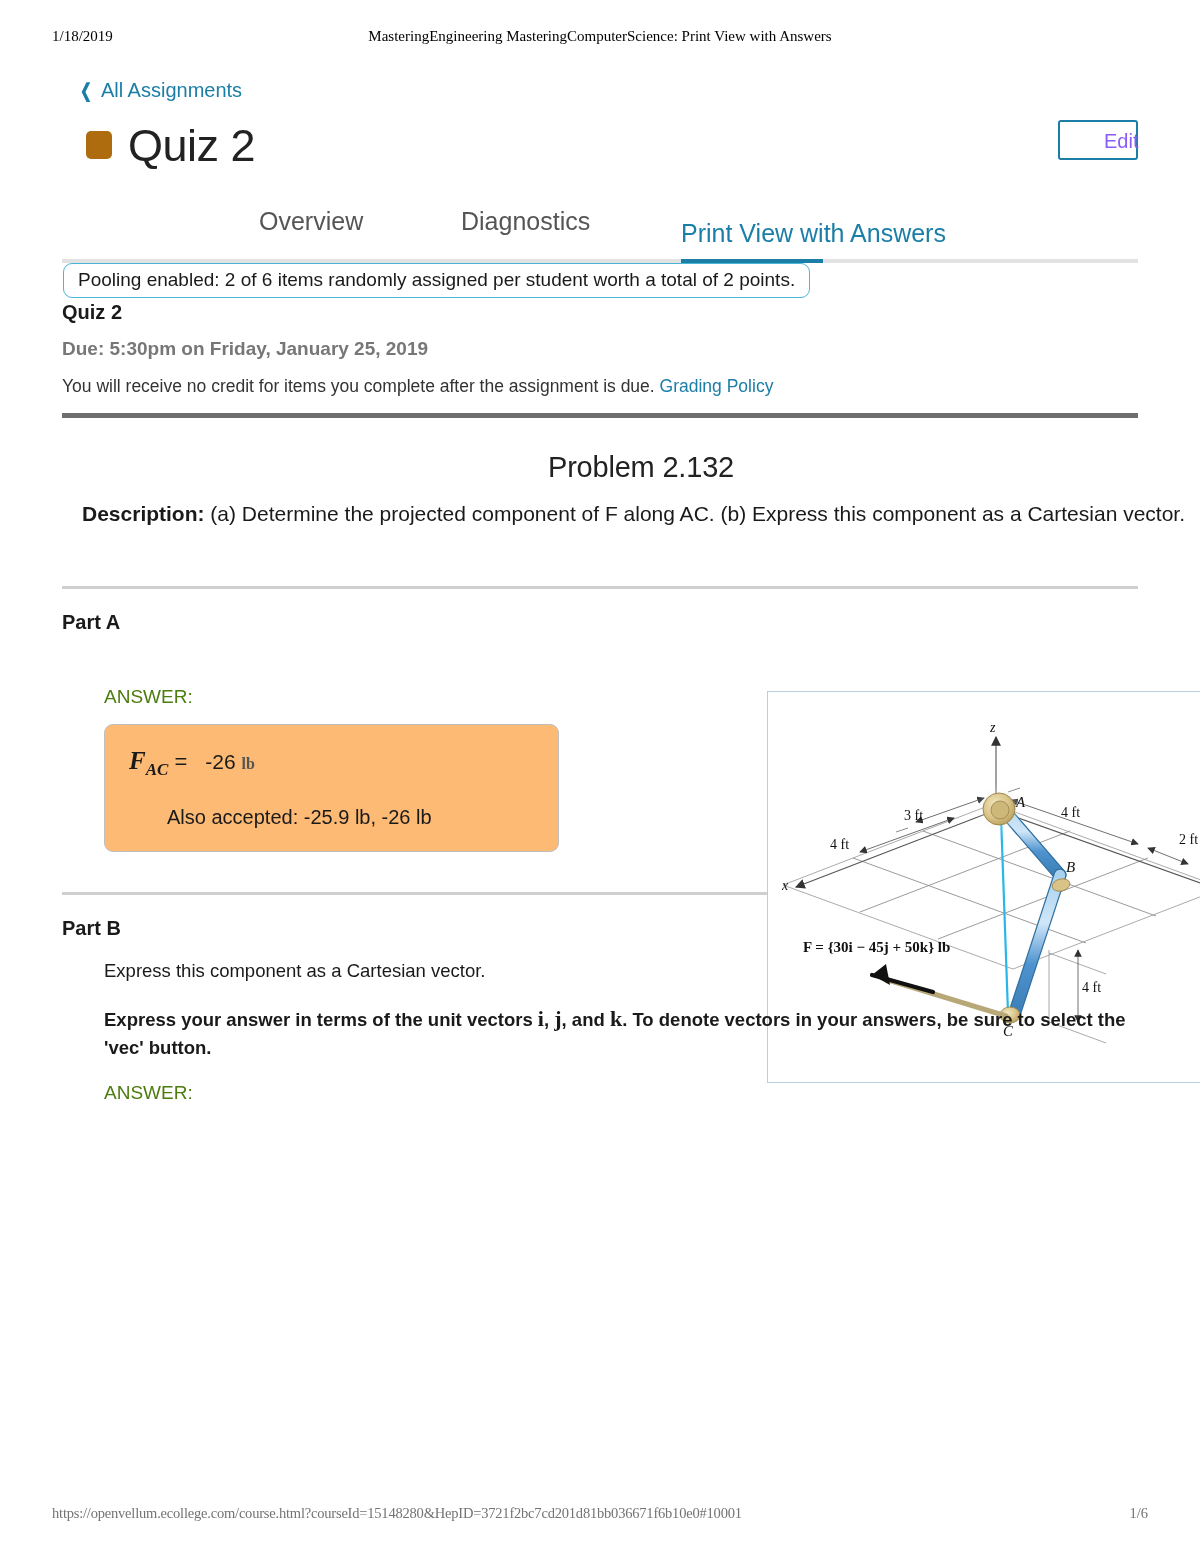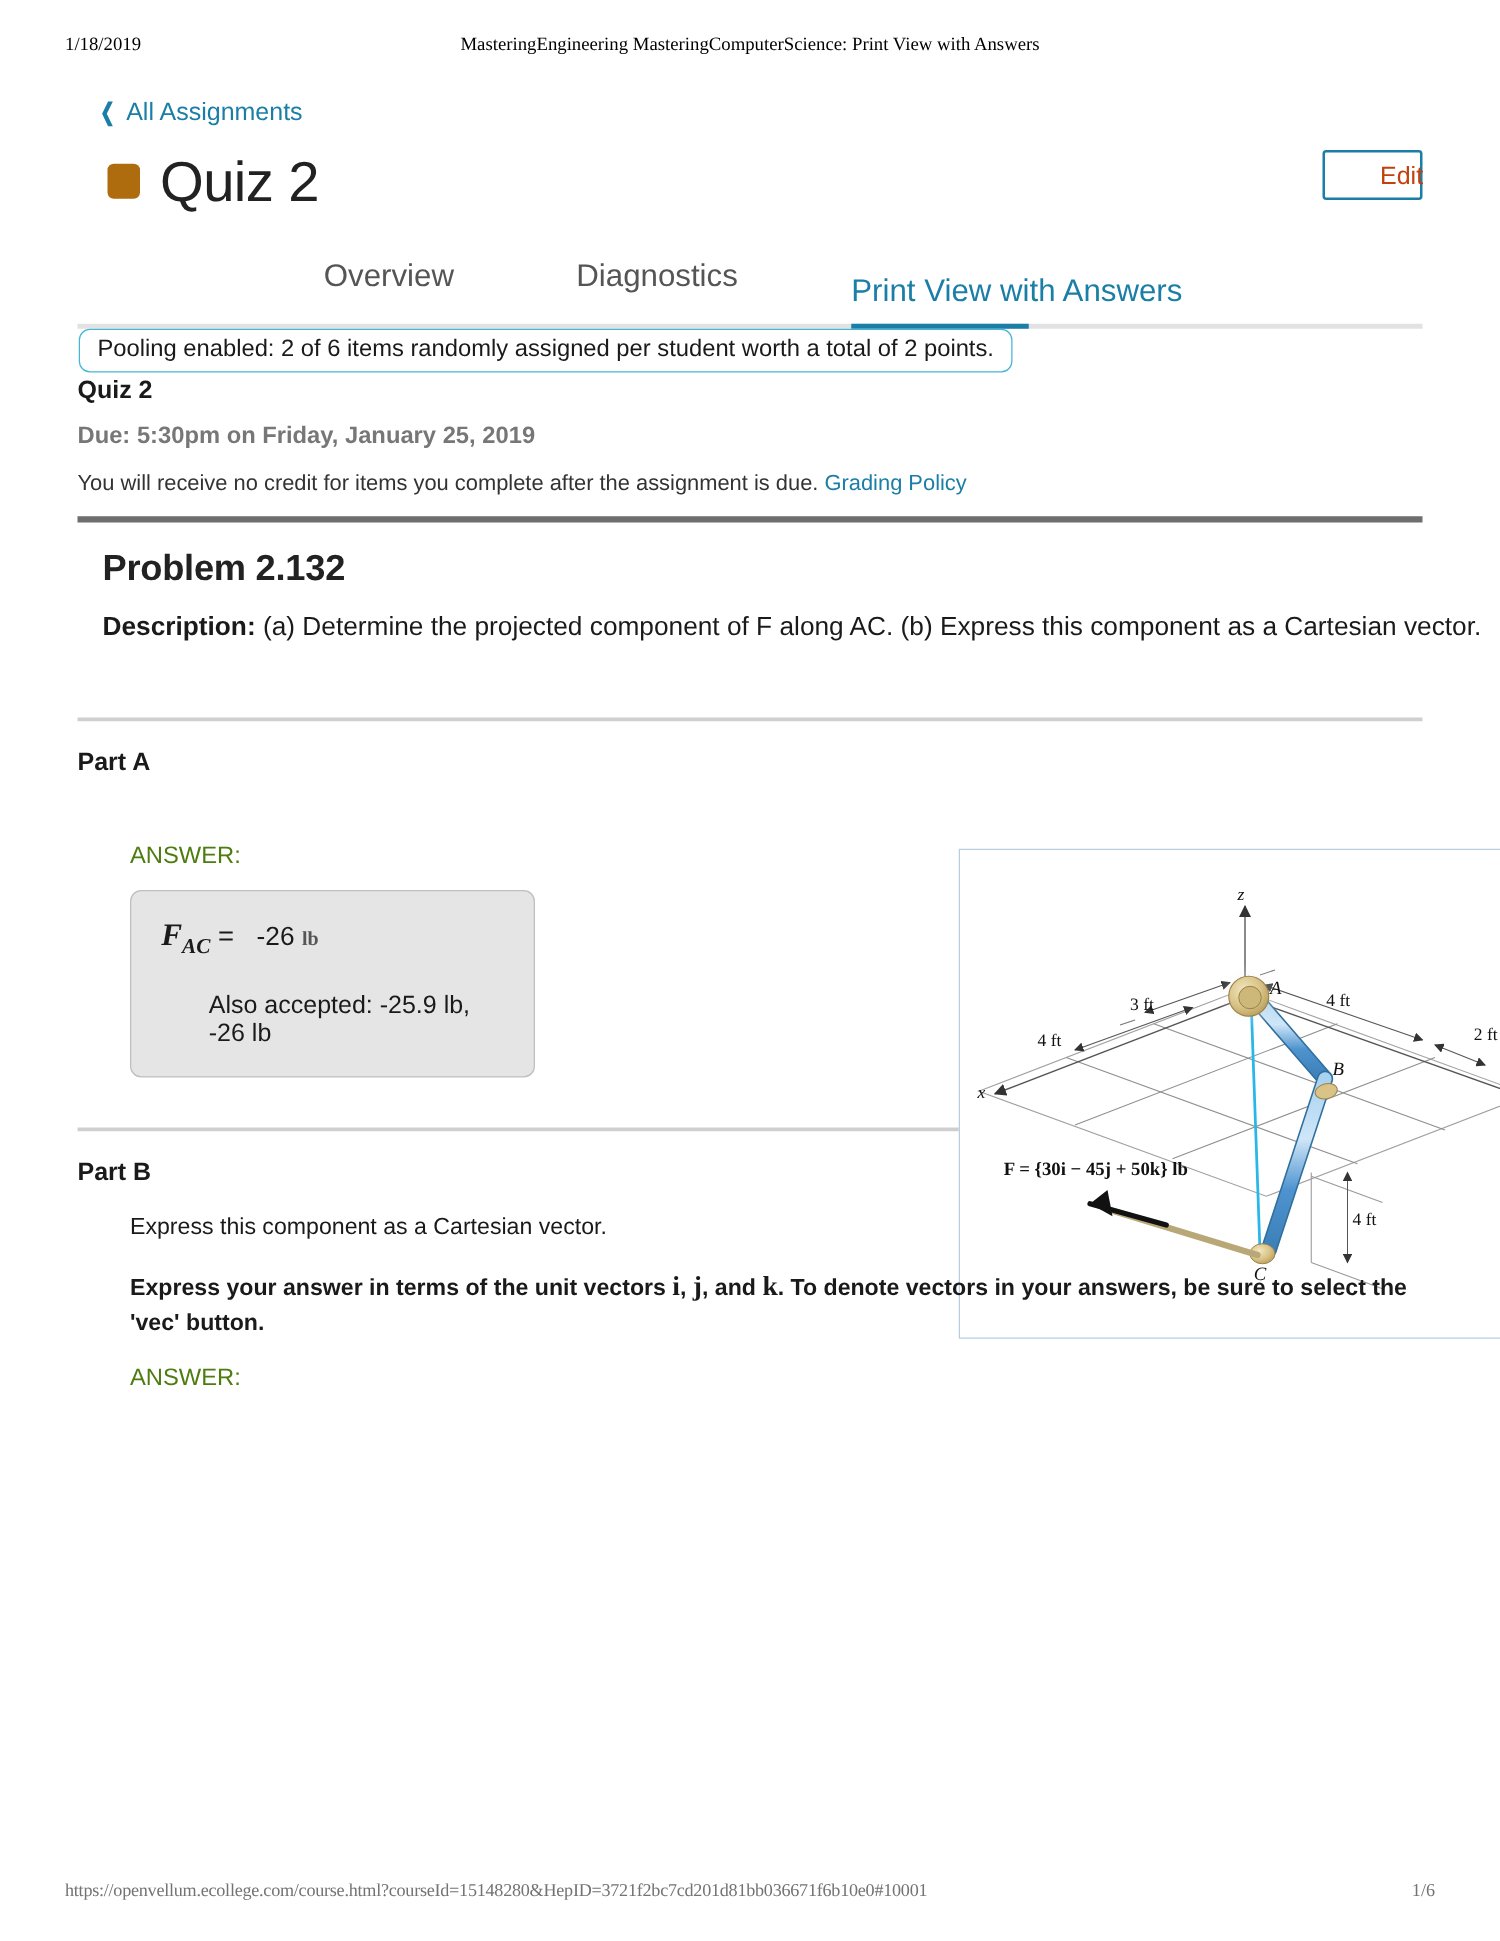--- a/index.html
+++ b/index.html
@@ -86,21 +86,21 @@
     letter-spacing: -0.5px;
     line-height: 58px;
   }
   .edit-btn {
     position: absolute;
     right: 62px; top: 3px;
     width: 80px; height: 40px;
     border: 2px solid #1b7ea6;
     border-radius: 3px;
     background: #fff;
-    color: #c2410c;
+    color: #8b5cf6;
     font-size: 20px;
     font-family: "Liberation Sans", sans-serif;
     cursor: pointer;
     line-height: 36px;
     text-align: center;
     padding-left: 44px;
   }
 
   
   .tabs {
@@ -183,24 +183,25 @@
   .rule-thin {
     margin: 0 62px;
     height: 3px;
     background: #cfcfcf;
   }
 
   
   .problem { margin-left: 82px; padding-top: 20px; }
   .problem h2 {
     font-size: 29px;
-    font-weight: 700;
+    font-weight: 400;
     color: #222;
-    margin: 1px 0 16px 0;
+    margin: 13px 0 16px 0;
     letter-spacing: -0.2px;
+    text-align: center;
   }
   .problem .desc {
     font-size: 21px;
     color: #1a1a1a;
     line-height: 1.35;
   }
   .problem .desc b { font-weight: bold; }
 
   
   .part { position: relative; }
@@ -240,25 +241,25 @@
 
   .answer-label {
     font-size: 19px;
     color: #4d7c0f;
     margin-top: 52px;
   }
   .answer-label.tight { margin-top: 22px; }
 
   .answer-box {
     margin-top: 16px;
-    width: 324px;
+    width: 455px;
     min-height: 118px;
     border: 1.5px solid #bfbfbf;
     border-radius: 9px;
-    background: #e5e5e5;
+    background: #fdba74;
     padding: 22px 24px;
   }
   .ans-line {
     font-size: 22px;
     color: #1a1a1a;
     display: flex;
     align-items: baseline;
     gap: 6px;
   }
   .ans-sym {

